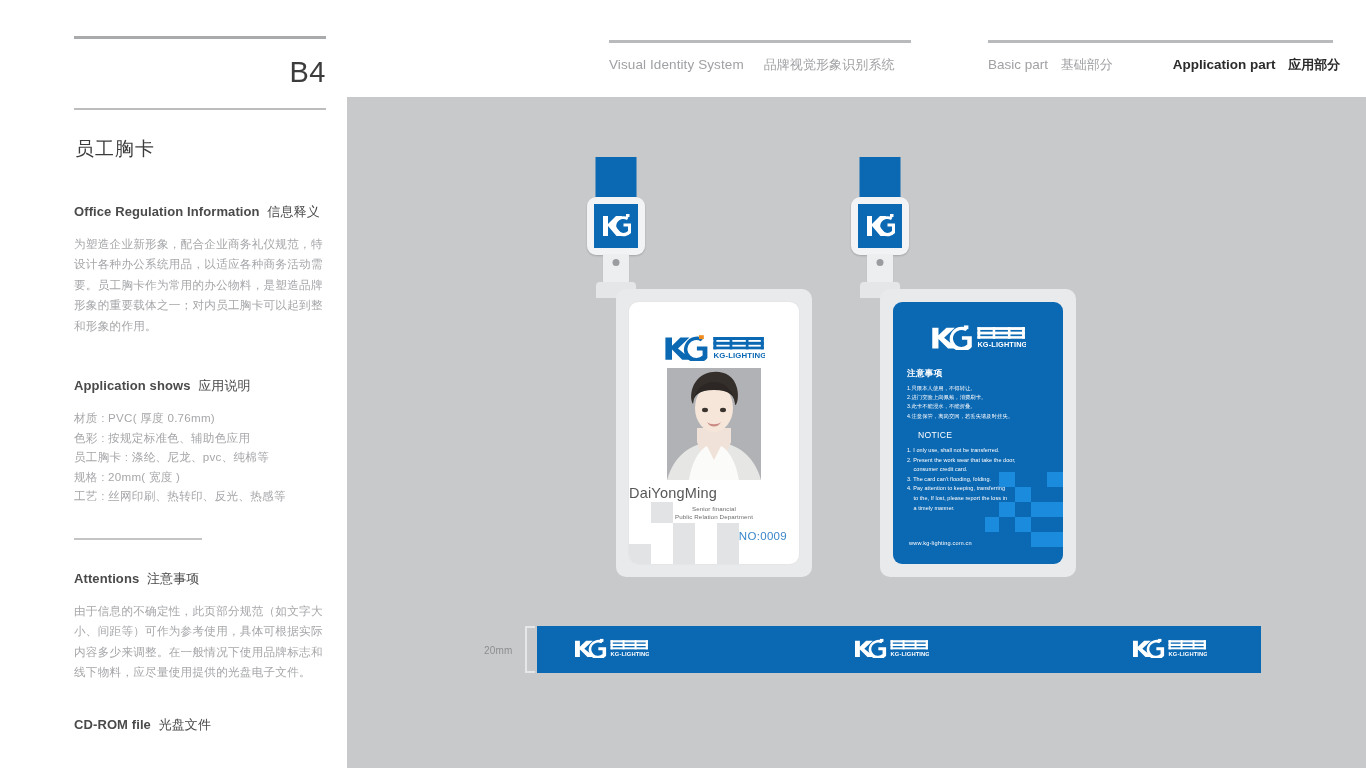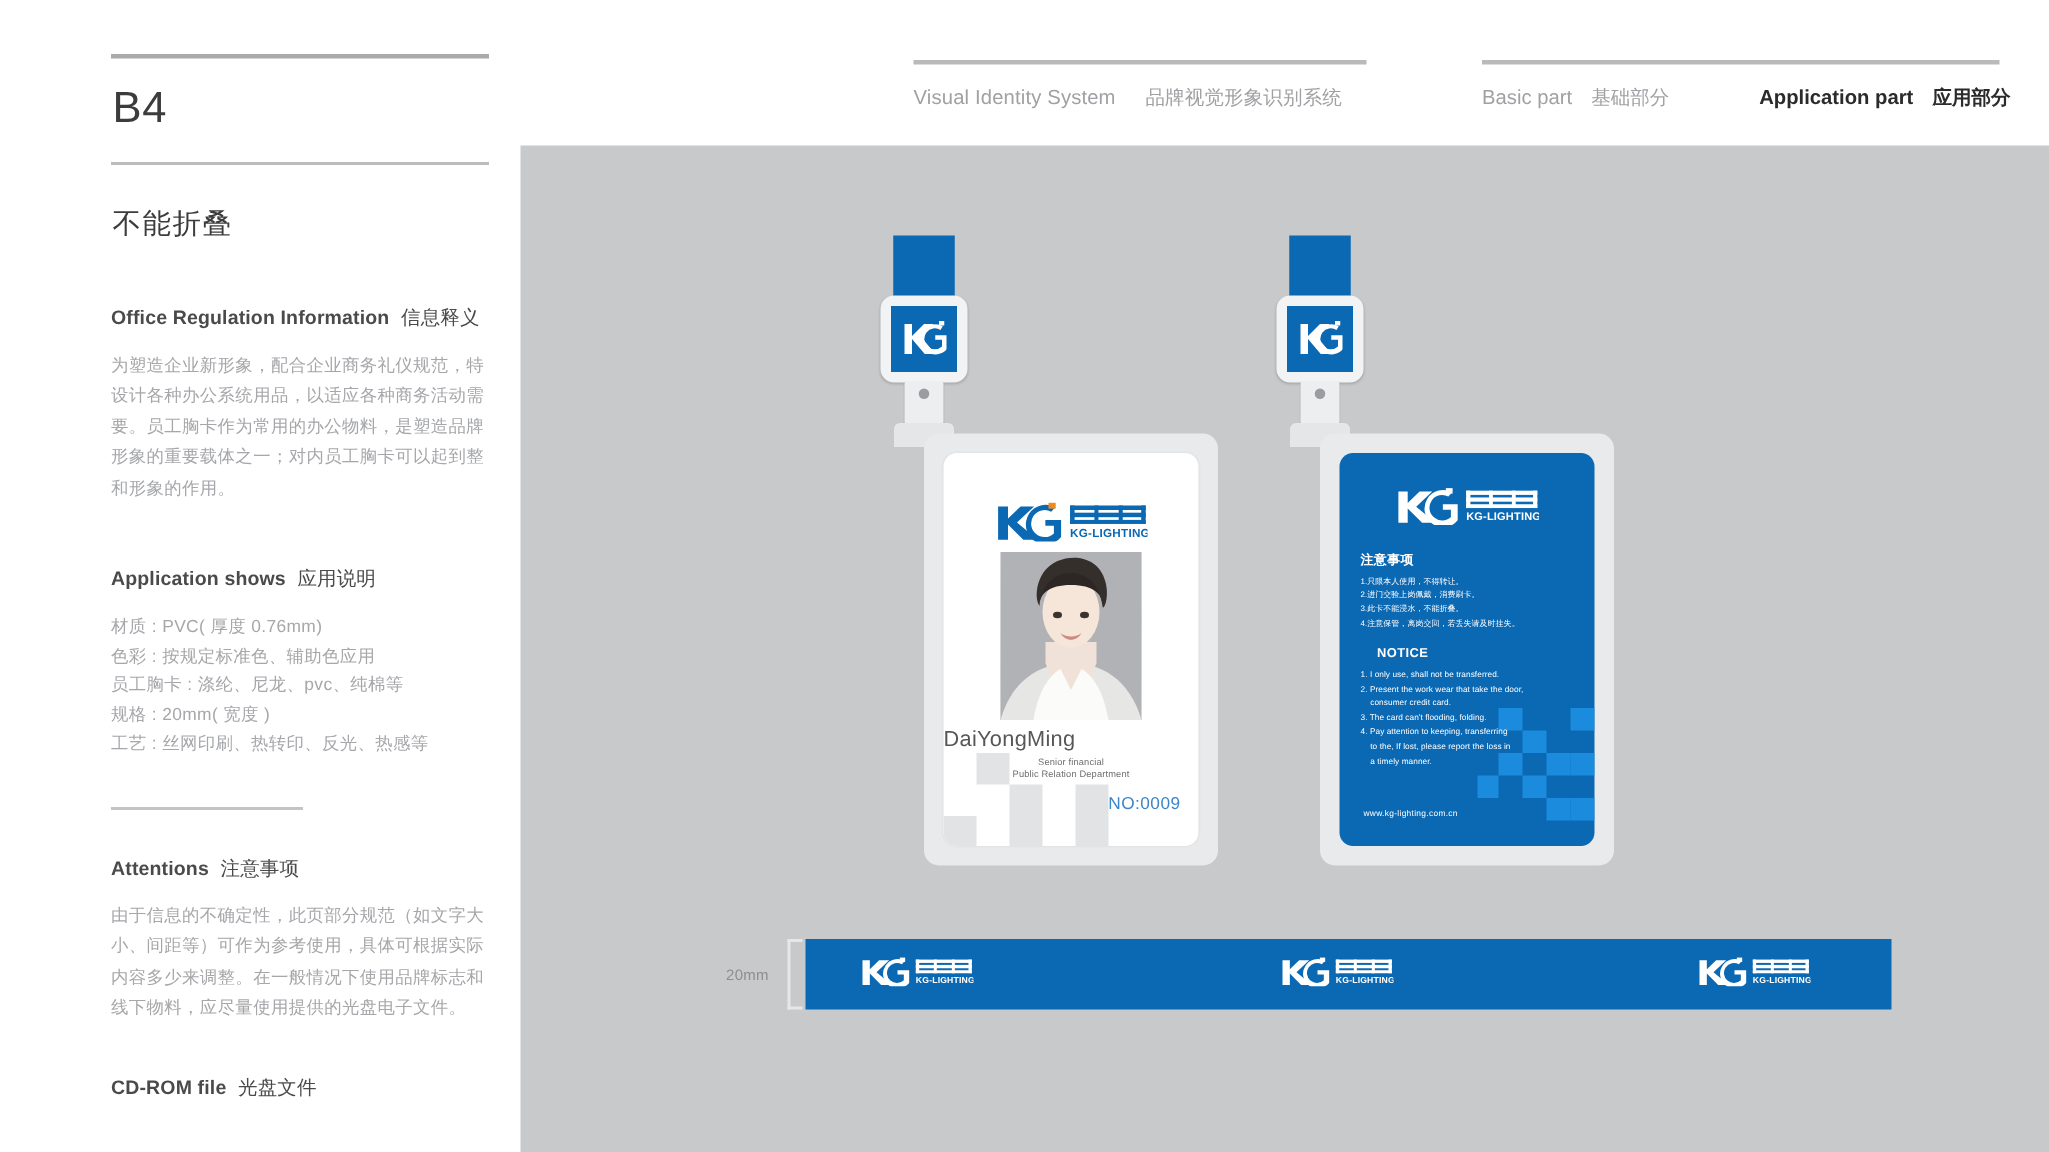--- a/index.html
+++ b/index.html
@@ -21,21 +21,21 @@
   .hdr-group.parts { left:988px; width:345px; }
   .hdr-parts-row { display:flex; white-space:nowrap; }
   .hdr-basic { font-size:13.5px; color:#a0a1a4; }
   .hdr-basic .cn { margin-left:9px; font-size:13px; }
   .hdr-app { font-size:13.5px; color:#2b2b2b; font-weight:bold; margin-left:60px; }
   .hdr-app .cn { margin-left:9px; font-size:13px; font-weight:bold; }
 
   
   .sidebar { position:absolute; left:74px; top:36px; width:252px; }
   .sb-rule-top { height:3px; background:#a9aaac; }
-  .sb-code { font-size:29px; color:#3c3c3c; letter-spacing:.5px; margin:17px 0 19px 1px; }
+  .sb-code { font-size:29px; color:#3c3c3c; letter-spacing:.5px; margin:17px 0 19px 1px;text-align:right; }
   .sb-rule-2 { height:1.5px; background:#bcbdbf; }
   .sb-title { font-size:19px; color:#3c3c3c; margin:26px 0 0 1px; letter-spacing:1px; }
 
   .sb-section { margin-top:41px; }
   .sb-h { font-size:13px; color:#4a4a4a; font-weight:bold; letter-spacing:.1px; margin-bottom:13px; }
   .sb-h .cn { font-weight:normal; margin-left:4px; }
   .sb-body { font-size:11.6px; color:#a6a7aa; line-height:20.5px; letter-spacing:.25px; }
   .sb-list { font-size:11.6px; color:#a6a7aa; line-height:19.6px; letter-spacing:.25px; }
   .sb-rule-3 { height:2px; background:#c3c4c6; margin:32px 0 0 0; width:128px; }
 
@@ -86,21 +86,21 @@
            letter-spacing:.3px; }
   .fc-checks { position:absolute; left:0; bottom:0; width:112px; height:62px; }
   .fc-checks i { position:absolute; display:block; background:#e2e3e5; }
 
   
   .card.back { background:#0b68b3; }
   .bc-logo { position:absolute; left:0; right:0; top:22px; display:flex; justify-content:center; }
   .bc-h { position:absolute; left:14px; top:66px; font-size:8.6px; color:#fff; font-weight:bold; letter-spacing:.3px; }
   .bc-cn { position:absolute; left:14px; top:82px; right:10px;
            font-size:5.3px; color:#fff; line-height:9.2px; letter-spacing:.05px; }
-  .bc-h2 { position:absolute; left:14px; top:128px; font-size:8.6px; color:#fff; font-weight:bold; letter-spacing:.3px;padding-left:11px; }
+  .bc-h2 { position:absolute; left:14px; top:128px; font-size:8.6px; color:#fff; font-weight:normal; letter-spacing:.3px;padding-left:11px; }
   .bc-en { position:absolute; left:14px; top:144px; right:9px;
            font-size:5.5px; color:#fff; line-height:9.6px; letter-spacing:.05px; }
   .bc-en div { padding-left:6.5px; text-indent:-6.5px; }
   .bc-en div.cont { padding-left:6.5px; text-indent:0; }
   .bc-url { position:absolute; left:16px; bottom:18px; font-size:5.6px; color:#fff; letter-spacing:.2px; }
   .bc-checks { position:absolute; right:0; bottom:0; width:78px; height:92px; }
   .bc-checks i { position:absolute; display:block; background:#1a8bdd; }
 
   
   .lanyard-wrap { position:absolute; left:137px; top:529px; }
@@ -140,21 +140,21 @@
       <span class="en">Visual Identity System</span>
       <span class="cn">品牌视觉形象识别系统</span>
     </div>
   </div>
 </div>
 
 <div class="sidebar">
   <div class="sb-rule-top"></div>
   <div class="sb-code">B4</div>
   <div class="sb-rule-2"></div>
-  <div class="sb-title">不能折叠</div>
+  <div class="sb-title">员工胸卡</div>
 
   <div class="sb-section">
     <div class="sb-h">
       <span>Office Regulation Information</span>
       <span class="cn">信息释义</span>
     </div>
     <div class="sb-body">为塑造企业新形象，配合企业商务礼仪规范，特设计各种办公系统用品，以适应各种商务活动需要。员工胸卡作为常用的办公物料，是塑造品牌形象的重要载体之一；对内员工胸卡可以起到整和形象的作用。</div>
   </div>
 
   <div class="sb-section">

